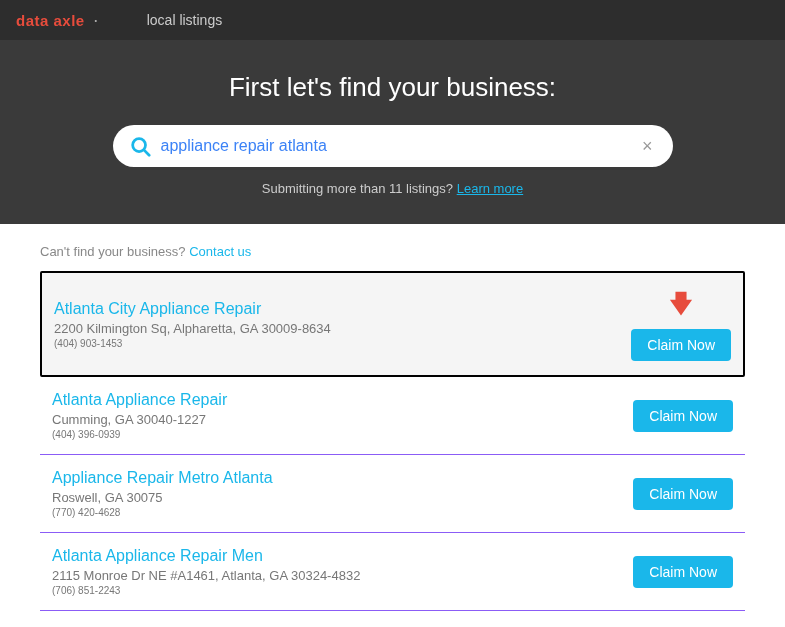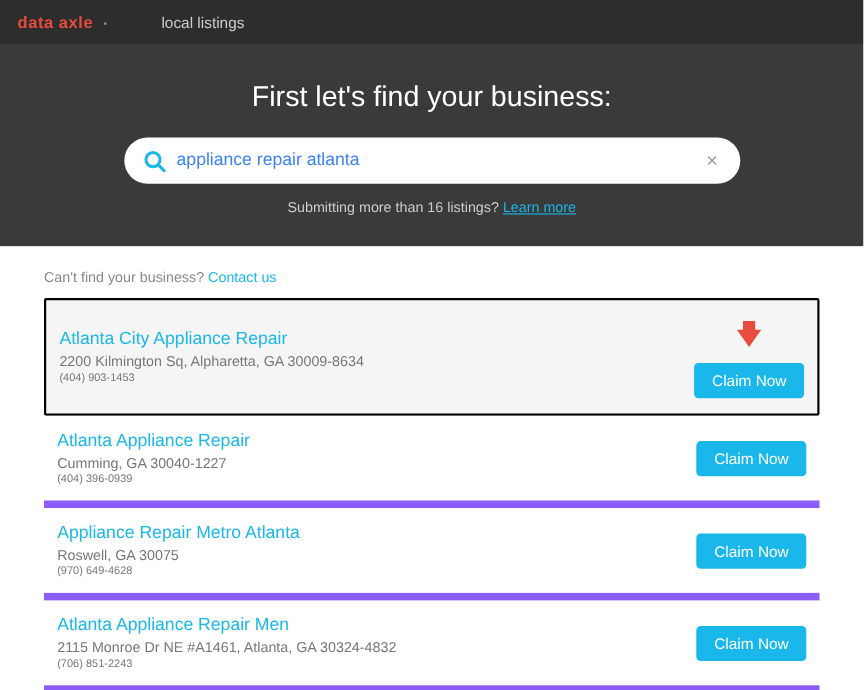--- a/index.html
+++ b/index.html
@@ -99,21 +99,21 @@
       color: #1ab7ea;
       text-decoration: none;
     }
 
     
     .listing-row {
       display: flex;
       align-items: center;
       justify-content: space-between;
       padding: 14px 12px;
-      border-bottom: 7px solid #8b5cf6;
+      border-bottom: 1px solid #8b5cf6;
       background: #fff;
     }
     .listing-row.highlighted {
       background: #f5f5f5;
       border: 2px solid #000000;
       border-radius: 2px;
     }
     .listing-info { flex: 1; }
     .listing-name {
       color: #1ab7ea;
@@ -165,21 +165,21 @@
     <span class="search-icon-wrap">
       <svg width="22" height="22" viewBox="0 0 24 24" fill="none" stroke="#1ab7ea" stroke-width="3" stroke-linecap="round">
         <circle cx="11" cy="11" r="7"></circle>
         <line x1="16.5" y1="16.5" x2="22" y2="22"></line>
       </svg>
     </span>
     <input class="search-input" type="text" value="appliance repair atlanta" style="">
     <span class="search-clear">×</span>
   </div>
   <p class="hero-sub">
-    <span>Submitting more than 16 listings?</span> <a href="#">Learn more</a>
+    <span>Submitting more than 11 listings?</span> <a href="#">Learn more</a>
   </p>
 </section>
 
 <section class="listings-section">
   <p class="cant-find">
     <span>Can't find your business?</span> <a href="#">Contact us</a>
   </p>
 
   <div id="listings-container">
       <div class="listing-row highlighted">
@@ -202,21 +202,21 @@
           <div class="listing-phone">(404) 396-0939</div>
         </div>
         <div class="claim-btn-wrap">
           <button class="claim-btn">Claim Now</button>
         </div>
       </div>
       <div class="listing-row">
         <div class="listing-info">
           <div class="listing-name">Appliance Repair Metro Atlanta</div>
           <div class="listing-address">Roswell, GA 30075</div>
-          <div class="listing-phone">(970) 649-4628</div>
+          <div class="listing-phone">(770) 420-4628</div>
         </div>
         <div class="claim-btn-wrap">
           <button class="claim-btn">Claim Now</button>
         </div>
       </div>
       <div class="listing-row">
         <div class="listing-info">
           <div class="listing-name">Atlanta Appliance Repair Men</div>
           <div class="listing-address">2115 Monroe Dr NE #A1461, Atlanta, GA 30324-4832</div>
           <div class="listing-phone">(706) 851-2243</div>

